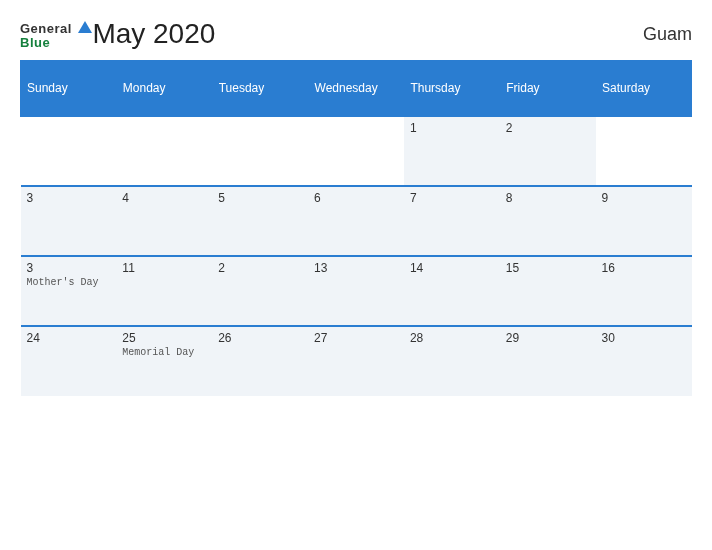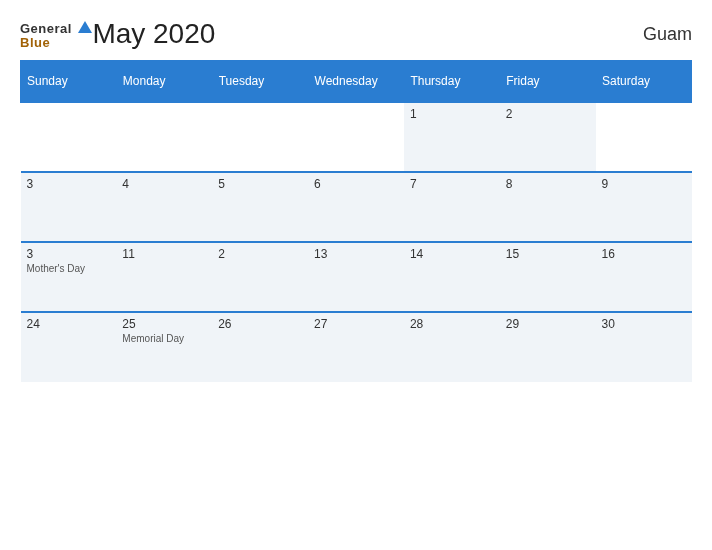--- a/index.html
+++ b/index.html
@@ -31,21 +31,21 @@
     }
     .logo-general {
       font-size: 13px;
       font-weight: bold;
       color: #333;
       letter-spacing: 0.5px;
     }
     .logo-blue {
       font-size: 13px;
       font-weight: bold;
-      color: #a16207;
+      color: #15803d;
       letter-spacing: 0.5px;
     }
     .logo-triangle {
       display: inline-block;
       width: 0;
       height: 0;
       border-left: 7px solid transparent;
       border-right: 7px solid transparent;
       border-bottom: 12px solid #2a7dd1;
       margin-left: 2px;
@@ -69,21 +69,21 @@
     
     .calendar {
       width: 100%;
       border-collapse: collapse;
     }
     .calendar thead tr th {
       background: #2a7dd1;
       color: #fff;
       font-size: 12px;
       font-weight: normal;
-      padding: 13px 6px;
+      padding: 20px 6px;
       text-align: left;
       border: 1px solid #2a7dd1;
     }
     .calendar tbody tr td {
       border-top: 2px solid #2a7dd1;
       border-left: none;
       border-right: none;
       border-bottom: none;
       background: #f0f4f8;
       vertical-align: top;
@@ -99,20 +99,21 @@
     .day-number {
       font-size: 12px;
       color: #333;
       display: block;
     }
     .day-event {
       font-size: 10px;
       color: #555;
       margin-top: 2px;
       display: block;
+      font-family: Liberation Mono, monospace;
     }
     
     .last-row td {
       height: 55px;
     }
   </style>
 </head>
 <body>
 
 <div class="page">

